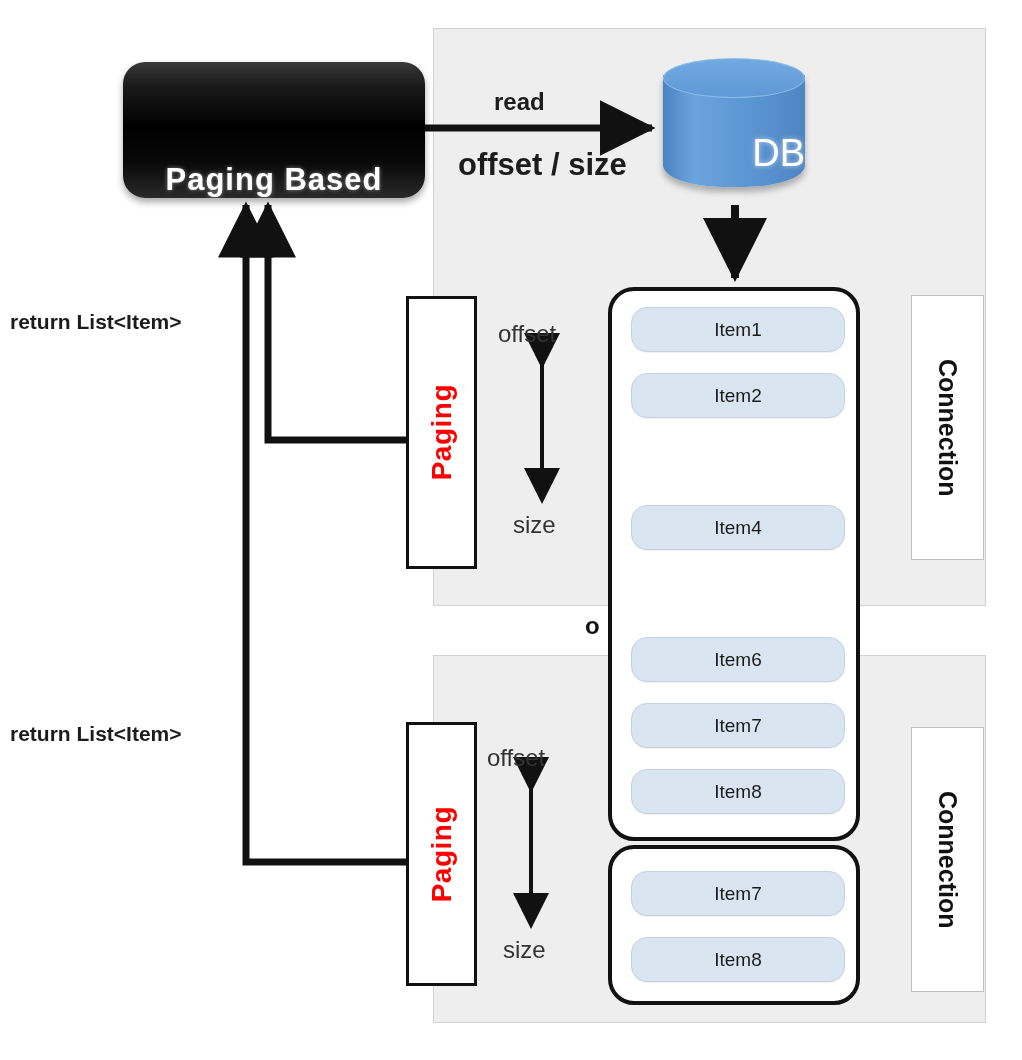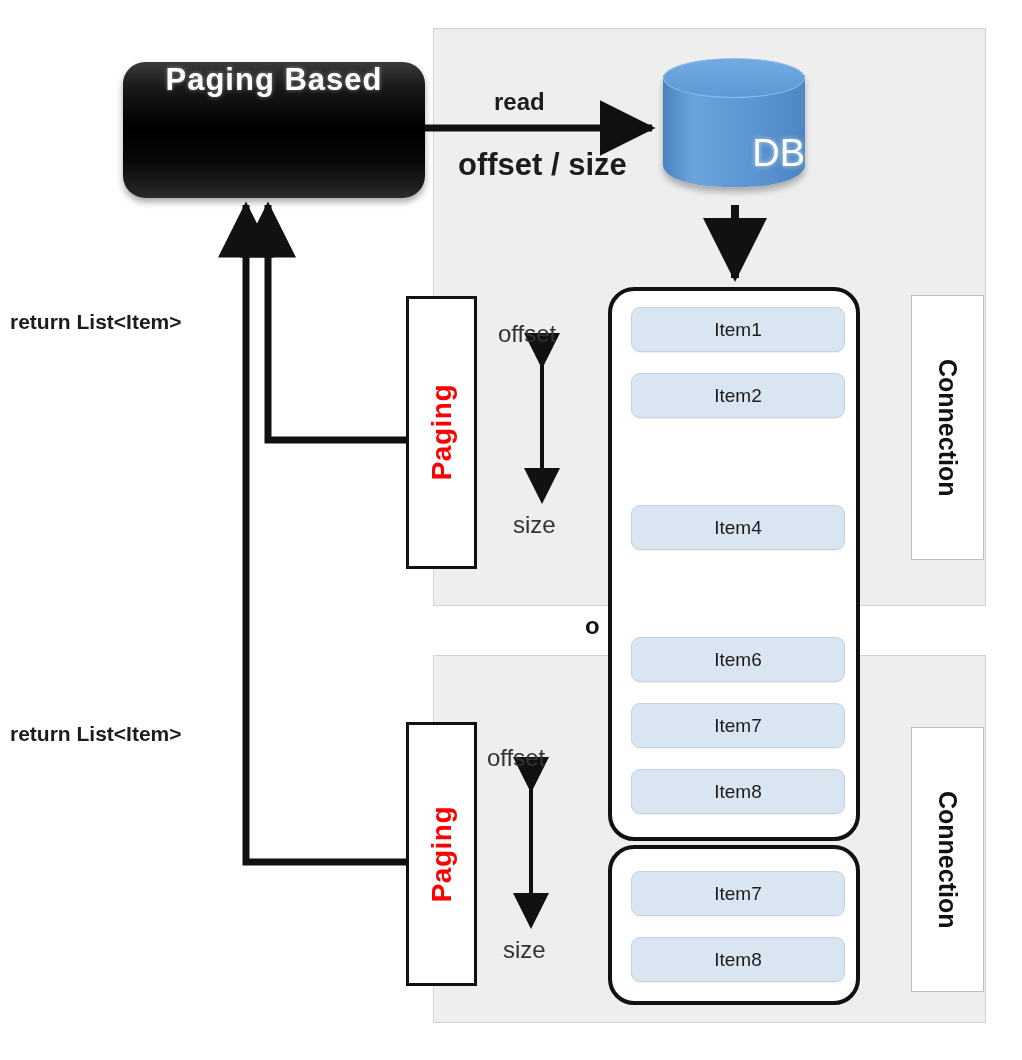--- a/index.html
+++ b/index.html
@@ -30,21 +30,21 @@
 
   
   #paging-based {
     position: absolute;
     left: 123px; top: 62px;
     width: 302px; height: 136px;
     border-radius: 22px;
     background: linear-gradient(to bottom, #3a3a3a 0%, #1a1a1a 18%, #000000 48%, #070707 72%, #2a2a2a 100%);
     box-shadow: 0 4px 7px rgba(0,0,0,.35);
     display: flex;
-    align-items: flex-start;
+    align-items: flex-end;
     justify-content: center;
   }
   #paging-based .label {
     color: #ffffff;
     font-size: 31px;
     font-weight: bold;
     letter-spacing: 1px;
     text-shadow: 0 0 4px rgba(255,255,255,.45);
   }
 
@@ -95,21 +95,21 @@
   #container-upper { left: 608px; top: 287px; width: 252px; height: 554px; }
   #container-lower { left: 608px; top: 845px; width: 252px; height: 160px; }
 
   .item-chip {
     position: absolute;
     left: 19px;
     width: 214px;
     height: 45px;
     background: #dae5f2;
     border: 1px solid #c3d2e3;
-    border-radius: 9px;
+    border-radius: 16px;
     box-sizing: border-box;
     display: flex;
     align-items: center;
     justify-content: center;
     color: #1c1c1c;
     font-size: 19px;
     box-shadow: 0 1px 1px rgba(0,0,0,.06);
   }
 
   

